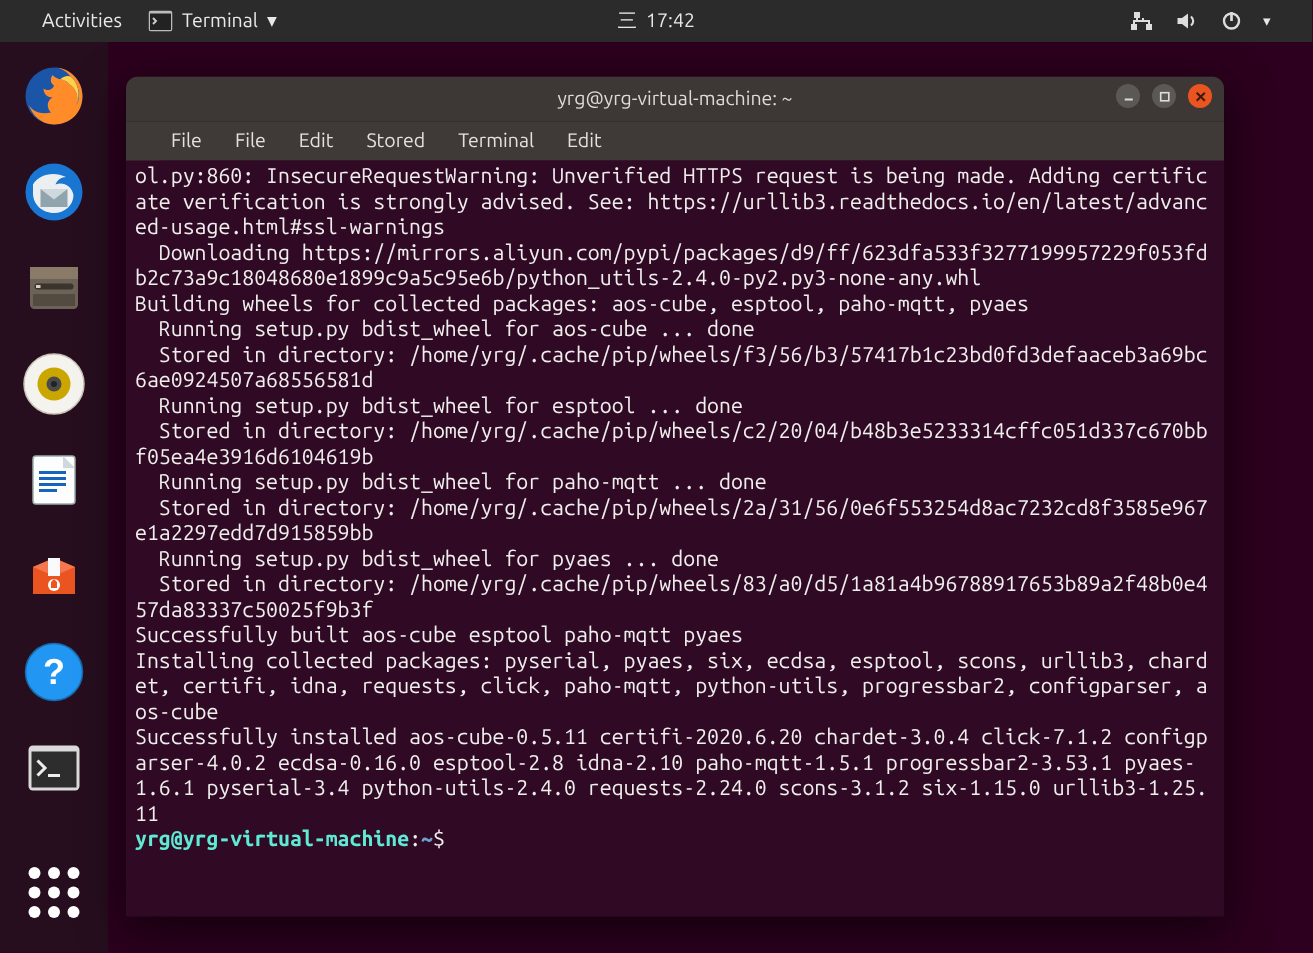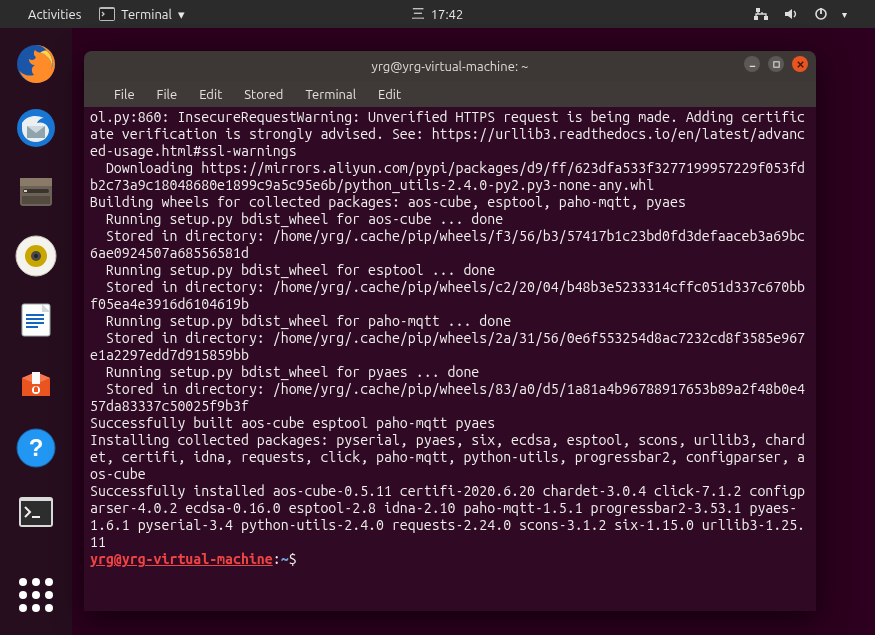--- a/index.html
+++ b/index.html
@@ -94,21 +94,21 @@
     color:#eeeeec;
     font-family:"Ubuntu Mono","DejaVu Sans Mono",monospace;
     font-size:14.2px;
     line-height:17px;
     padding:2px 6px;
     white-space:pre-wrap;
     word-break:break-all;
     overflow:hidden;
     border-radius:25px;
   }
-  .prompt-user{ color:#ef4444; font-weight:bold;text-decoration:underline;}
+  .prompt-user{ color:#5eead4; font-weight:bold;}
   .prompt-path{ color:#729fcf; font-weight:bold;}
   .cursor{ color:#eeeeec;}
 </style>
 </head>
 <body>
 
 <div class="topbar">
   <div class="topbar-left">
     <span>Activities</span>
     <span style="display:flex;align-items:center;gap:6px;">

